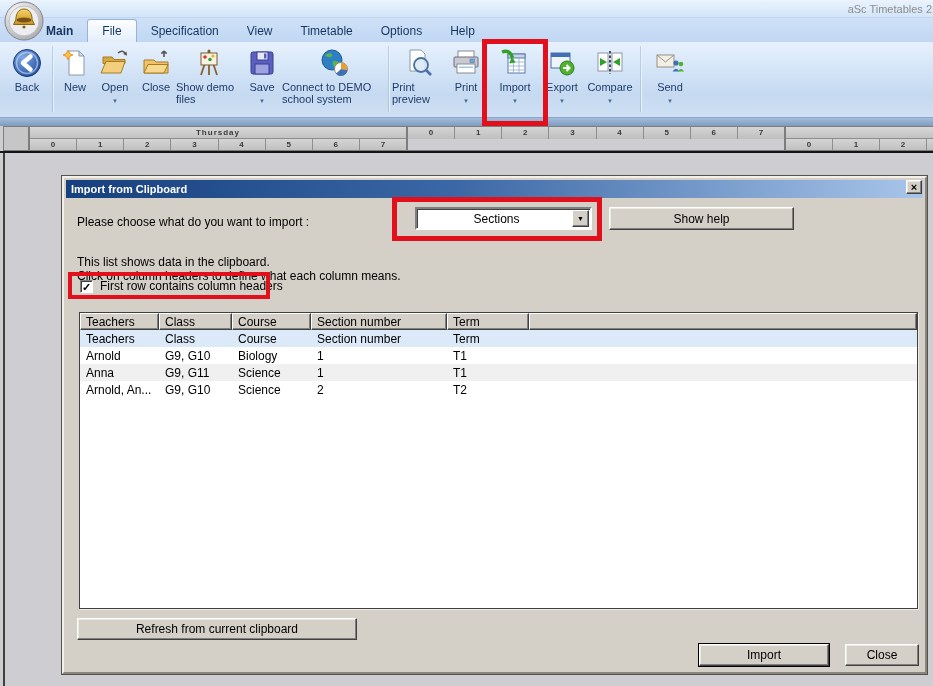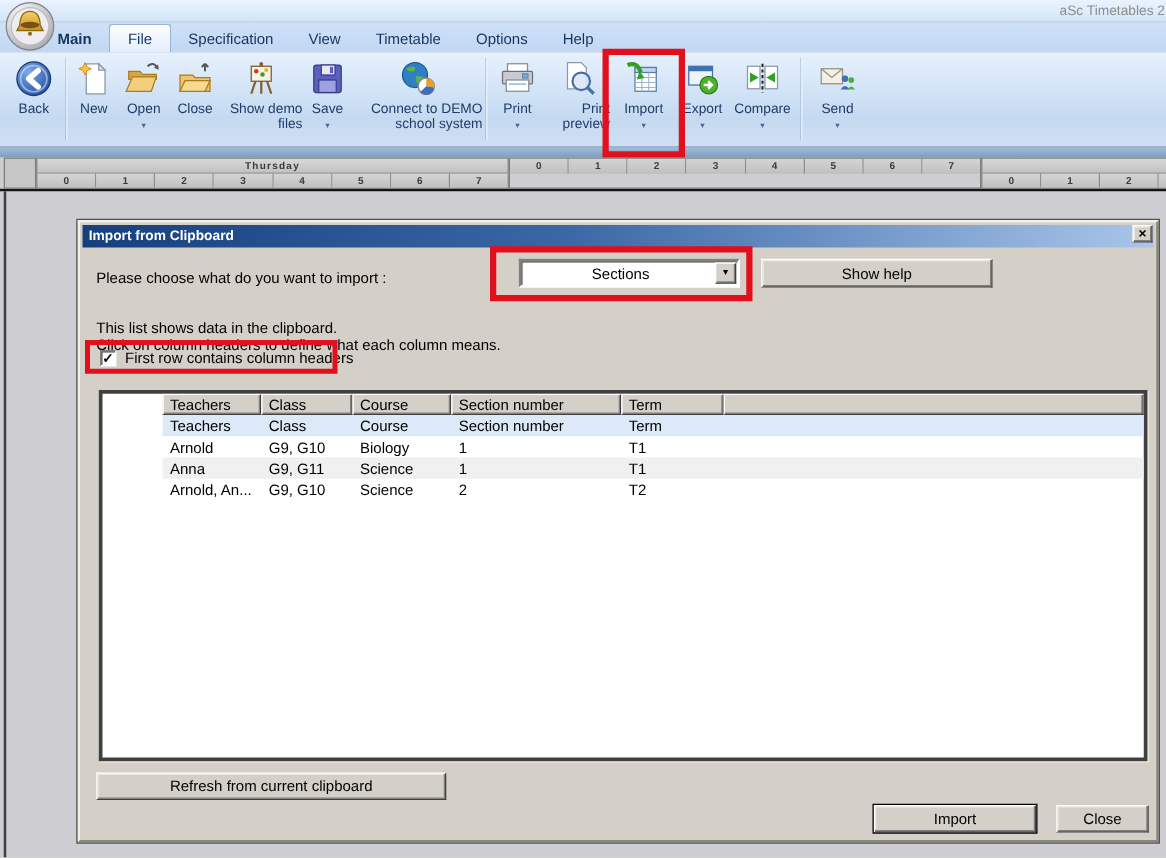--- a/index.html
+++ b/index.html
@@ -38,21 +38,21 @@
   
   .ribbon {
     position:absolute; left:0; top:42px; width:933px; height:76px;
     background:linear-gradient(#e7f1fd,#d3e4f7 40%,#c5d9f0 70%,#cfe0f4);
     border-bottom:1px solid #8aa6c8;
     display:flex; align-items:flex-start; padding-left:4px; z-index:5;
   }
   .tbtn {
     height:72px; margin-top:2px; padding-top:3px;
     display:flex; flex-direction:column; align-items:center;
-    font-size:11px; color:#1e3c6b; text-align:right; line-height:12px;
+    font-size:11px; color:#1e3c6b; text-align:left; line-height:12px;
     border-radius:3px; position:relative; cursor:default;
   }
   .tbtn .ticon { width:32px; height:32px; flex:none; }
   .tbtn .tlabel { margin-top:2px; }
   .tbtn .tdrop { font-size:6px; color:#4a6b99; margin-top:2px; }
   .sep {
     width:2px; height:66px; margin:4px 2px 0 2px; flex:none;
     background:linear-gradient(#bcd0e8,#a9c2de);
     border-right:1px solid #e9f2fc;
   }
@@ -152,22 +152,22 @@
     position:absolute; left:328px; top:19px; width:210px; height:44px;
     border:5px solid #e20f1c; z-index:50; pointer-events:none;
   }
   .redbox-chk {
     position:absolute; left:4px; top:94px; width:202px; height:27px;
     border:4px solid #e20f1c; z-index:50; pointer-events:none;
   }
   
   .lv {
     position:absolute; left:15px; top:134px; width:839px; height:297px;
-    background:#fff; border:3px solid #404040;
-    box-shadow:1px 1px 0 #f0ede6; overflow:hidden;padding-left:48px;
+    background:#fff; border:1px solid #404040;
+    box-shadow:1px 1px 0 #f0ede6; overflow:hidden;
   }
   .lv-head { display:flex; height:17px; }
   .lv-hcell {
     background:#d4d0c8; height:17px;
     border-top:1px solid #fff; border-left:1px solid #fff;
     border-right:1px solid #404040; border-bottom:1px solid #404040;
     box-shadow:inset -1px -1px 0 #808080;
     font-size:12px; padding:0 0 0 5px; display:flex; align-items:center;
     white-space:nowrap; overflow:hidden; cursor:default;
   }
@@ -299,39 +299,39 @@
       <path d="M15 14 q4.5 -1 6.5 2 q-1 4 -5 4 q-3 -2 -1.5 -6 z" fill="#58b44e"></path>
       <circle cx="23" cy="22" r="6.5" fill="#fff" stroke="#888"></circle>
       <path d="M23 22 L23 15.5 A6.5 6.5 0 0 1 29.3 23 z" fill="#e8a02a"></path>
       <path d="M23 22 L29.3 23 A6.5 6.5 0 0 1 18 26.8 z" fill="#3f6fb5"></path>
     </svg>
     <span class="tlabel">Connect to DEMO school system</span>
   </div>
 
   <div class="sep"></div>
 
+  <div class="tbtn" style="width:52px">
+    <svg class="ticon" viewBox="0 0 32 32">
+      <path d="M8 3 h11 l4 4 v17 h-15 z" fill="#fff" stroke="#8a98a8"></path>
+      <circle cx="19" cy="18" r="7" fill="#d8e8f4" fill-opacity="0.85" stroke="#4a6fa5" stroke-width="1.8"></circle>
+      <line x1="24" y1="23" x2="29" y2="28" stroke="#4a6fa5" stroke-width="2.6"></line>
+    </svg>
+    <span class="tlabel">Print preview</span>
+  </div>
+
   <div class="tbtn" style="width:44px">
     <svg class="ticon" viewBox="0 0 32 32">
       <rect x="8" y="4" width="16" height="7" fill="#fff" stroke="#8a8a8a"></rect>
       <rect x="4" y="10" width="24" height="10" rx="1" fill="#c9c9d2" stroke="#6f6f78"></rect>
       <rect x="7" y="17" width="18" height="9" fill="#fff" stroke="#8a8a8a"></rect>
       <rect x="9" y="19.5" width="14" height="1.5" fill="#9ec8e8"></rect>
       <rect x="20" y="12" width="4.5" height="3.5" fill="#6fa8d8" stroke="#4a7aa8" stroke-width="0.6"></rect>
     </svg>
     <span class="tlabel">Print</span>
     <span class="tdrop">▼</span>
-  </div>
-
-  <div class="tbtn" style="width:52px">
-    <svg class="ticon" viewBox="0 0 32 32">
-      <path d="M8 3 h11 l4 4 v17 h-15 z" fill="#fff" stroke="#8a98a8"></path>
-      <circle cx="19" cy="18" r="7" fill="#d8e8f4" fill-opacity="0.85" stroke="#4a6fa5" stroke-width="1.8"></circle>
-      <line x1="24" y1="23" x2="29" y2="28" stroke="#4a6fa5" stroke-width="2.6"></line>
-    </svg>
-    <span class="tlabel">Print preview</span>
   </div>
 
   <div class="tbtn" style="width:54px">
     <div class="redbox-import"></div>
     <svg class="ticon" viewBox="0 0 32 32">
       <rect x="9" y="7" width="17" height="19" fill="#fff" stroke="#5a7ba6"></rect>
       <rect x="9" y="7" width="17" height="4" fill="#c3d6ec" stroke="#5a7ba6"></rect>
       <path d="M9 15 h17 M9 19 h17 M9 23 h17 M14.5 11 v15 M20 11 v15" stroke="#9ab4d4" stroke-width="0.9"></path>
       <path d="M3 5 q8 -3 10.5 6" stroke="#2fa126" stroke-width="3.4" fill="none"></path>
       <path d="M10.5 16.5 l6.2 -1.2 -4.2 -5.2 z" fill="#2fa126"></path>

